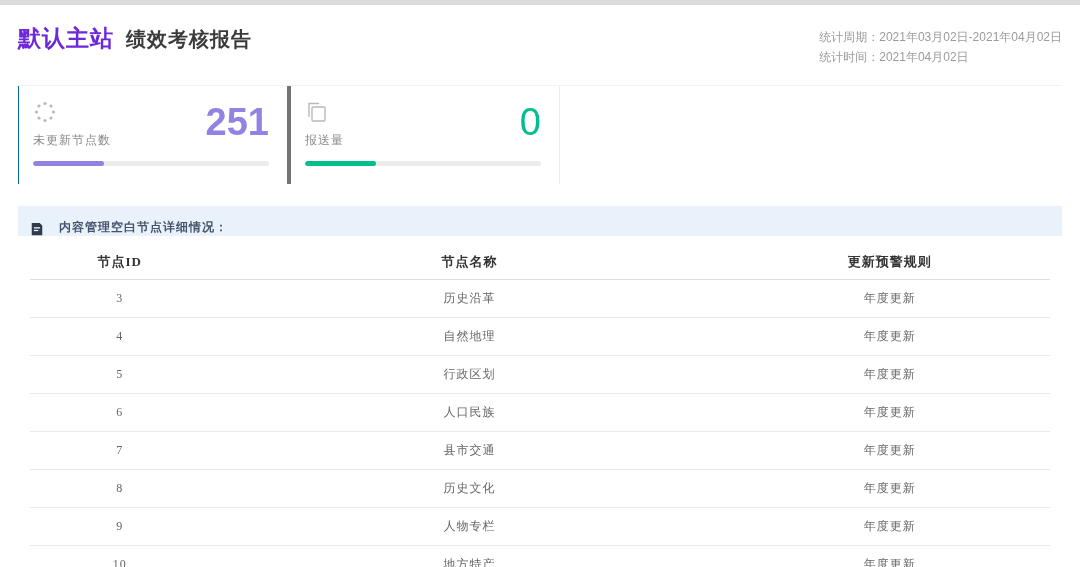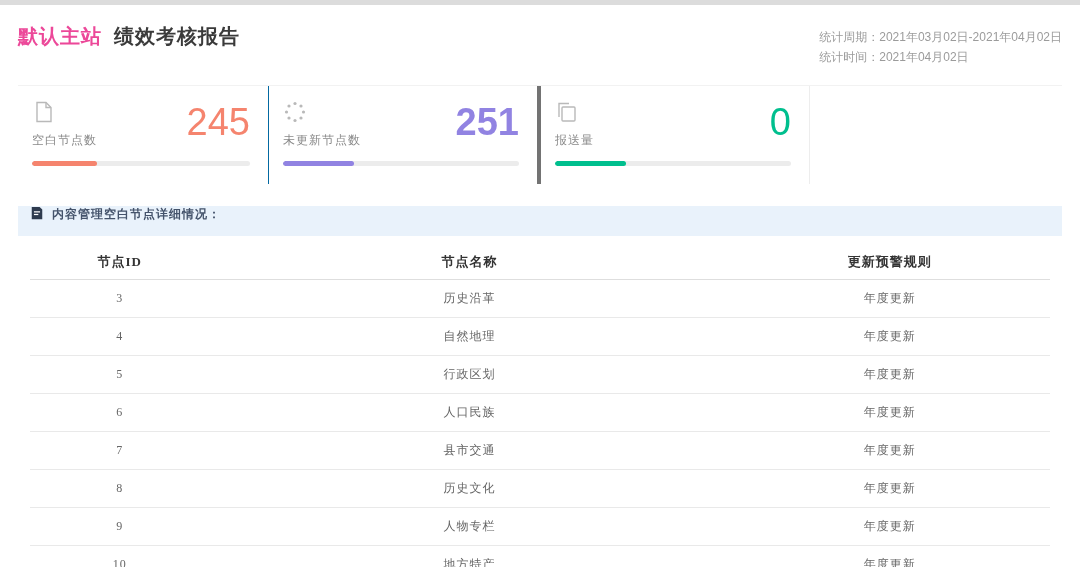--- a/index.html
+++ b/index.html
@@ -4,41 +4,41 @@
 <style>
   * { margin:0; padding:0; box-sizing:border-box; }
   html,body { width:1080px; height:567px; overflow:hidden; background:#ffffff;
     font-family:"Liberation Sans","DejaVu Sans",sans-serif; }
   .top-strip { height:5px; width:100%; background:#dcdcdc; }
 
   
   .header { display:flex; justify-content:space-between; align-items:flex-start;
     padding:18px 18px 14px 18px; }
   .title-wrap { display:flex; align-items:baseline; gap:12px; }
-  .site-name { font-size:20px; color:#ec4899; font-weight:700; letter-spacing:1px; cursor:pointer;text-align:center; }
+  .site-name { font-size:23px; color:#6d28d9; font-weight:700; letter-spacing:1px; cursor:pointer;text-align:center; }
   .page-title { font-size:20px; color:#3a3a3a; font-weight:700; letter-spacing:1px; }
   .stat-meta { text-align:left; color:#9b9b9b; font-size:12px; line-height:20px; padding-top:4px; }
 
   
   .stats { display:flex; margin:4px 18px 0 18px; border-top:1px solid #f2f2f2; }
   .card { padding:14px 18px 18px 14px; }
   .card1 { width:250px; }
   .card2 { width:269px; border-left:1px solid #0369a1; }
   .card3 { width:273px; border-left:4px solid #737373; border-right:1px solid #ededed; }
   .card-top { display:flex; justify-content:space-between; align-items:flex-start; }
   .card-left { display:flex; flex-direction:column; gap:8px; }
   .card-icon { width:24px; height:24px; color:#b9b9b9; }
   .card-label { font-size:12px; color:#8a8a8a; letter-spacing:1px; }
   .card-value { font-size:38px; line-height:44px; font-weight:400; }
   .bar-track { margin-top:12px; height:5px; background:#ececec; border-radius:3px; overflow:hidden; }
   .bar-fill { height:100%; border-radius:3px; }
 
   
   .section-bar { margin:22px 18px 0 18px; height:30px; background:#e9f2fb;
-    display:flex; align-items:flex-start; gap:8px; padding:0 12px; }
+    display:flex; align-items:flex-end; gap:15px; padding:0 12px; }
   .section-icon { width:14px; height:14px; flex:0 0 auto; }
   .section-title { font-size:12px; color:#44536b; font-weight:700; letter-spacing:1px; }
 
   
   .table-wrap { margin:8px 30px 0 30px; }
   table { width:100%; border-collapse:collapse; table-layout:fixed; }
   th { font-size:13px; color:#333; font-weight:700; text-align:center;
     padding:9px 4px 8px 4px; letter-spacing:1px; }
   td { font-size:12px; color:#666; text-align:center; padding:10px 4px;
     border-top:1px solid #e9e9e9; letter-spacing:1px; }
@@ -58,37 +58,20 @@
     <span class="page-title">绩效考核报告</span>
   </div>
   <div class="stat-meta">
     <div>统计周期：2021年03月02日-2021年04月02日</div>
     <div>统计时间：2021年04月02日</div>
   </div>
 </div>
 
 <div class="stats">
 
-  <div class="card card1">
-    <div class="card-top">
-      <div class="card-left">
-        <span class="card-icon">
-          <svg viewBox="0 0 24 24" width="24" height="24" fill="none" stroke="currentColor" stroke-width="1.4">
-            <path d="M5 2.5h9l5 5V21.5H5z"></path>
-              <path d="M14 2.5v5h5"></path>
-          </svg>
-        </span>
-        <span class="card-label">空白节点数</span>
-      </div>
-      <span class="card-value val0" style="color: rgb(245, 132, 110);">245</span>
-    </div>
-    <div class="bar-track">
-      <div class="bar-fill fill0" style="width: 30%; background: rgb(245, 132, 110);"></div>
-    </div>
-  </div>
 
   <div class="card card2">
     <div class="card-top">
       <div class="card-left">
         <span class="card-icon">
           <svg viewBox="0 0 24 24" width="24" height="24" fill="currentColor">
             <circle cx="12" cy="3.5" r="1.6"></circle>
               <circle cx="18" cy="6" r="1.6"></circle>
             <circle cx="20.5" cy="12" r="1.6"></circle>
               <circle cx="18" cy="18" r="1.6"></circle>

